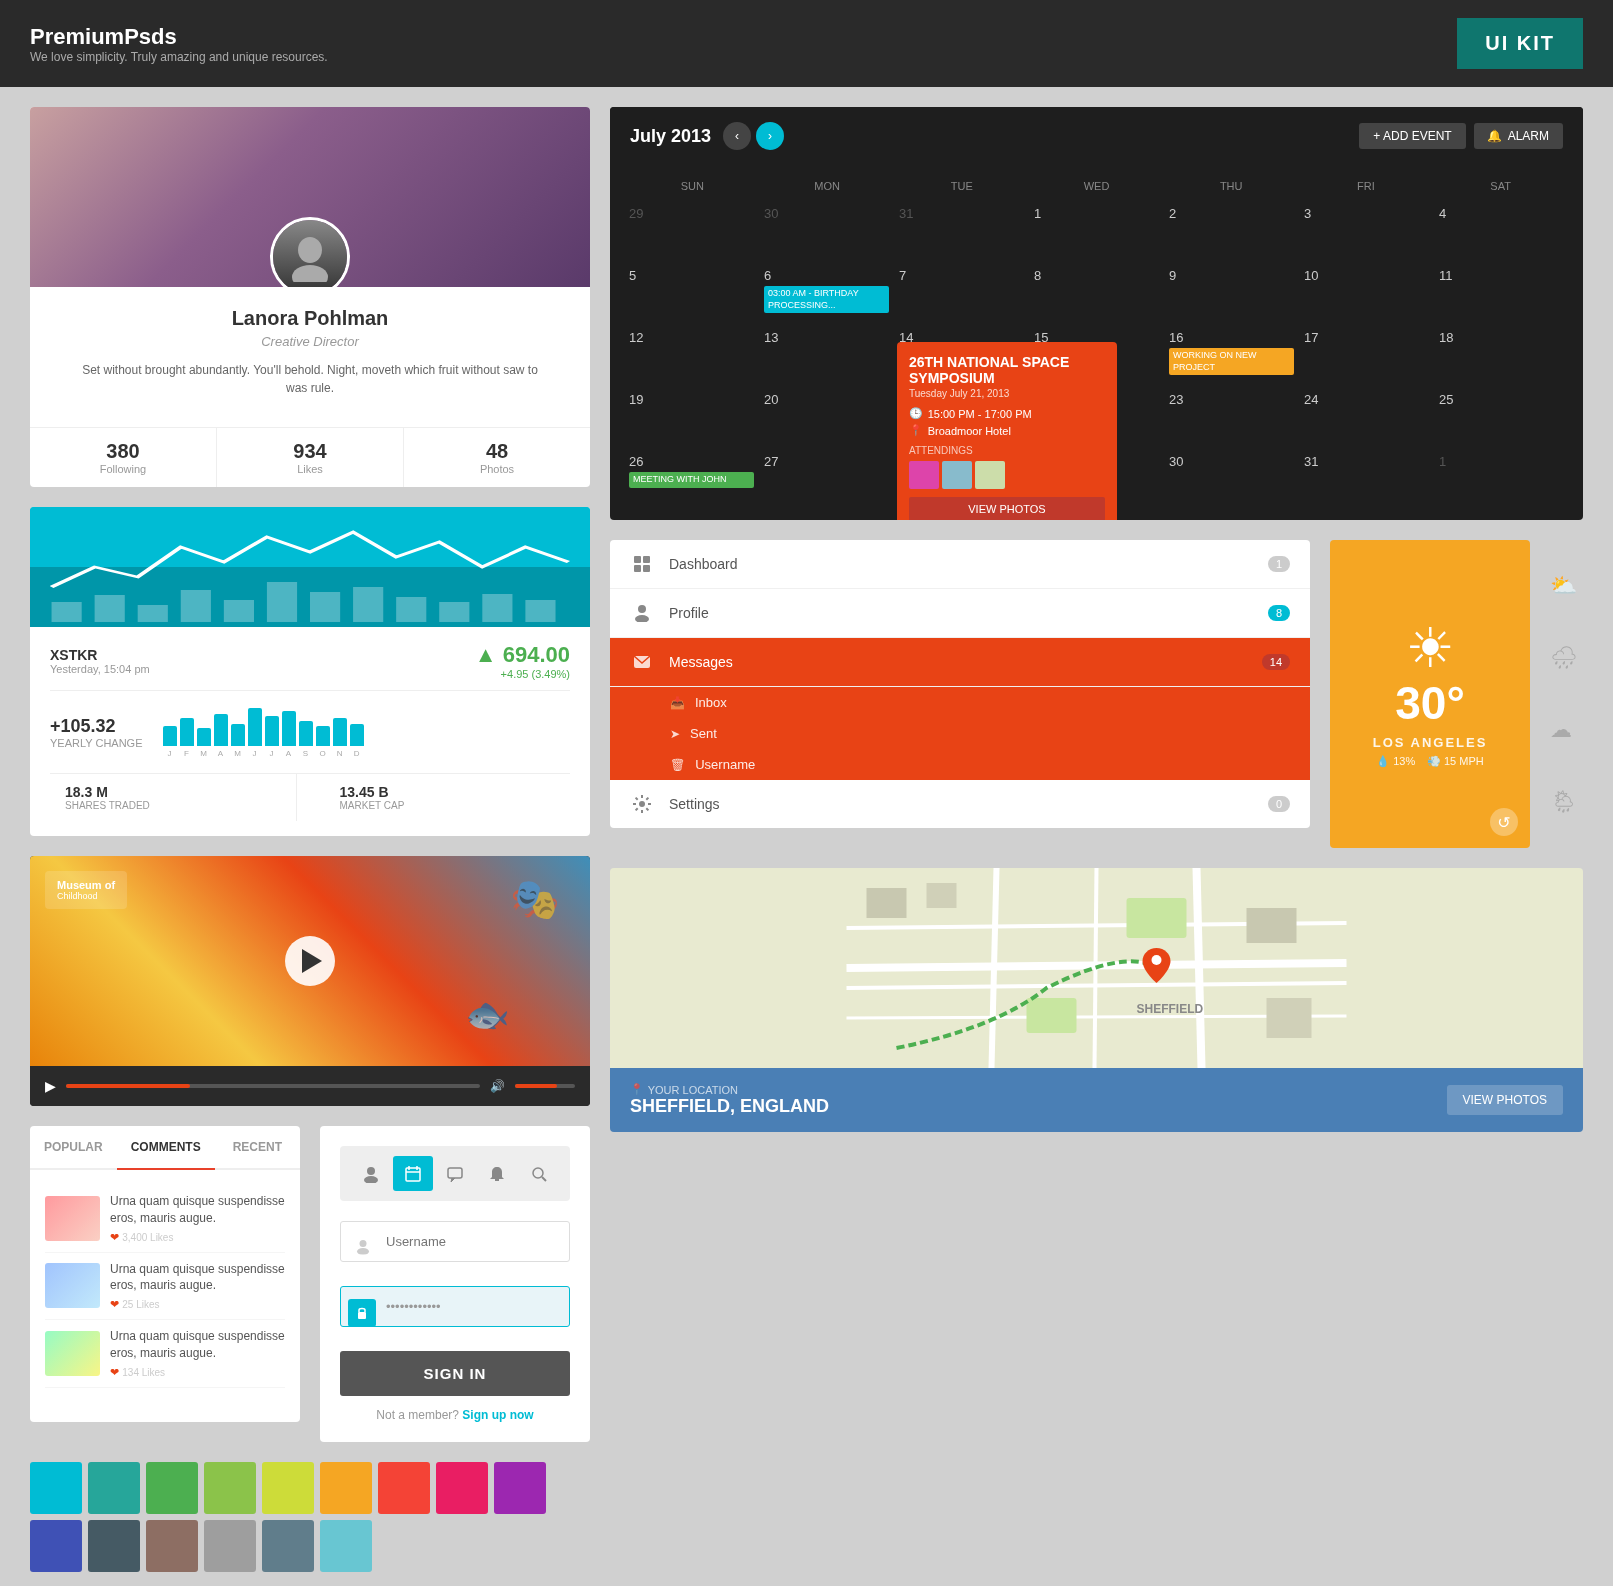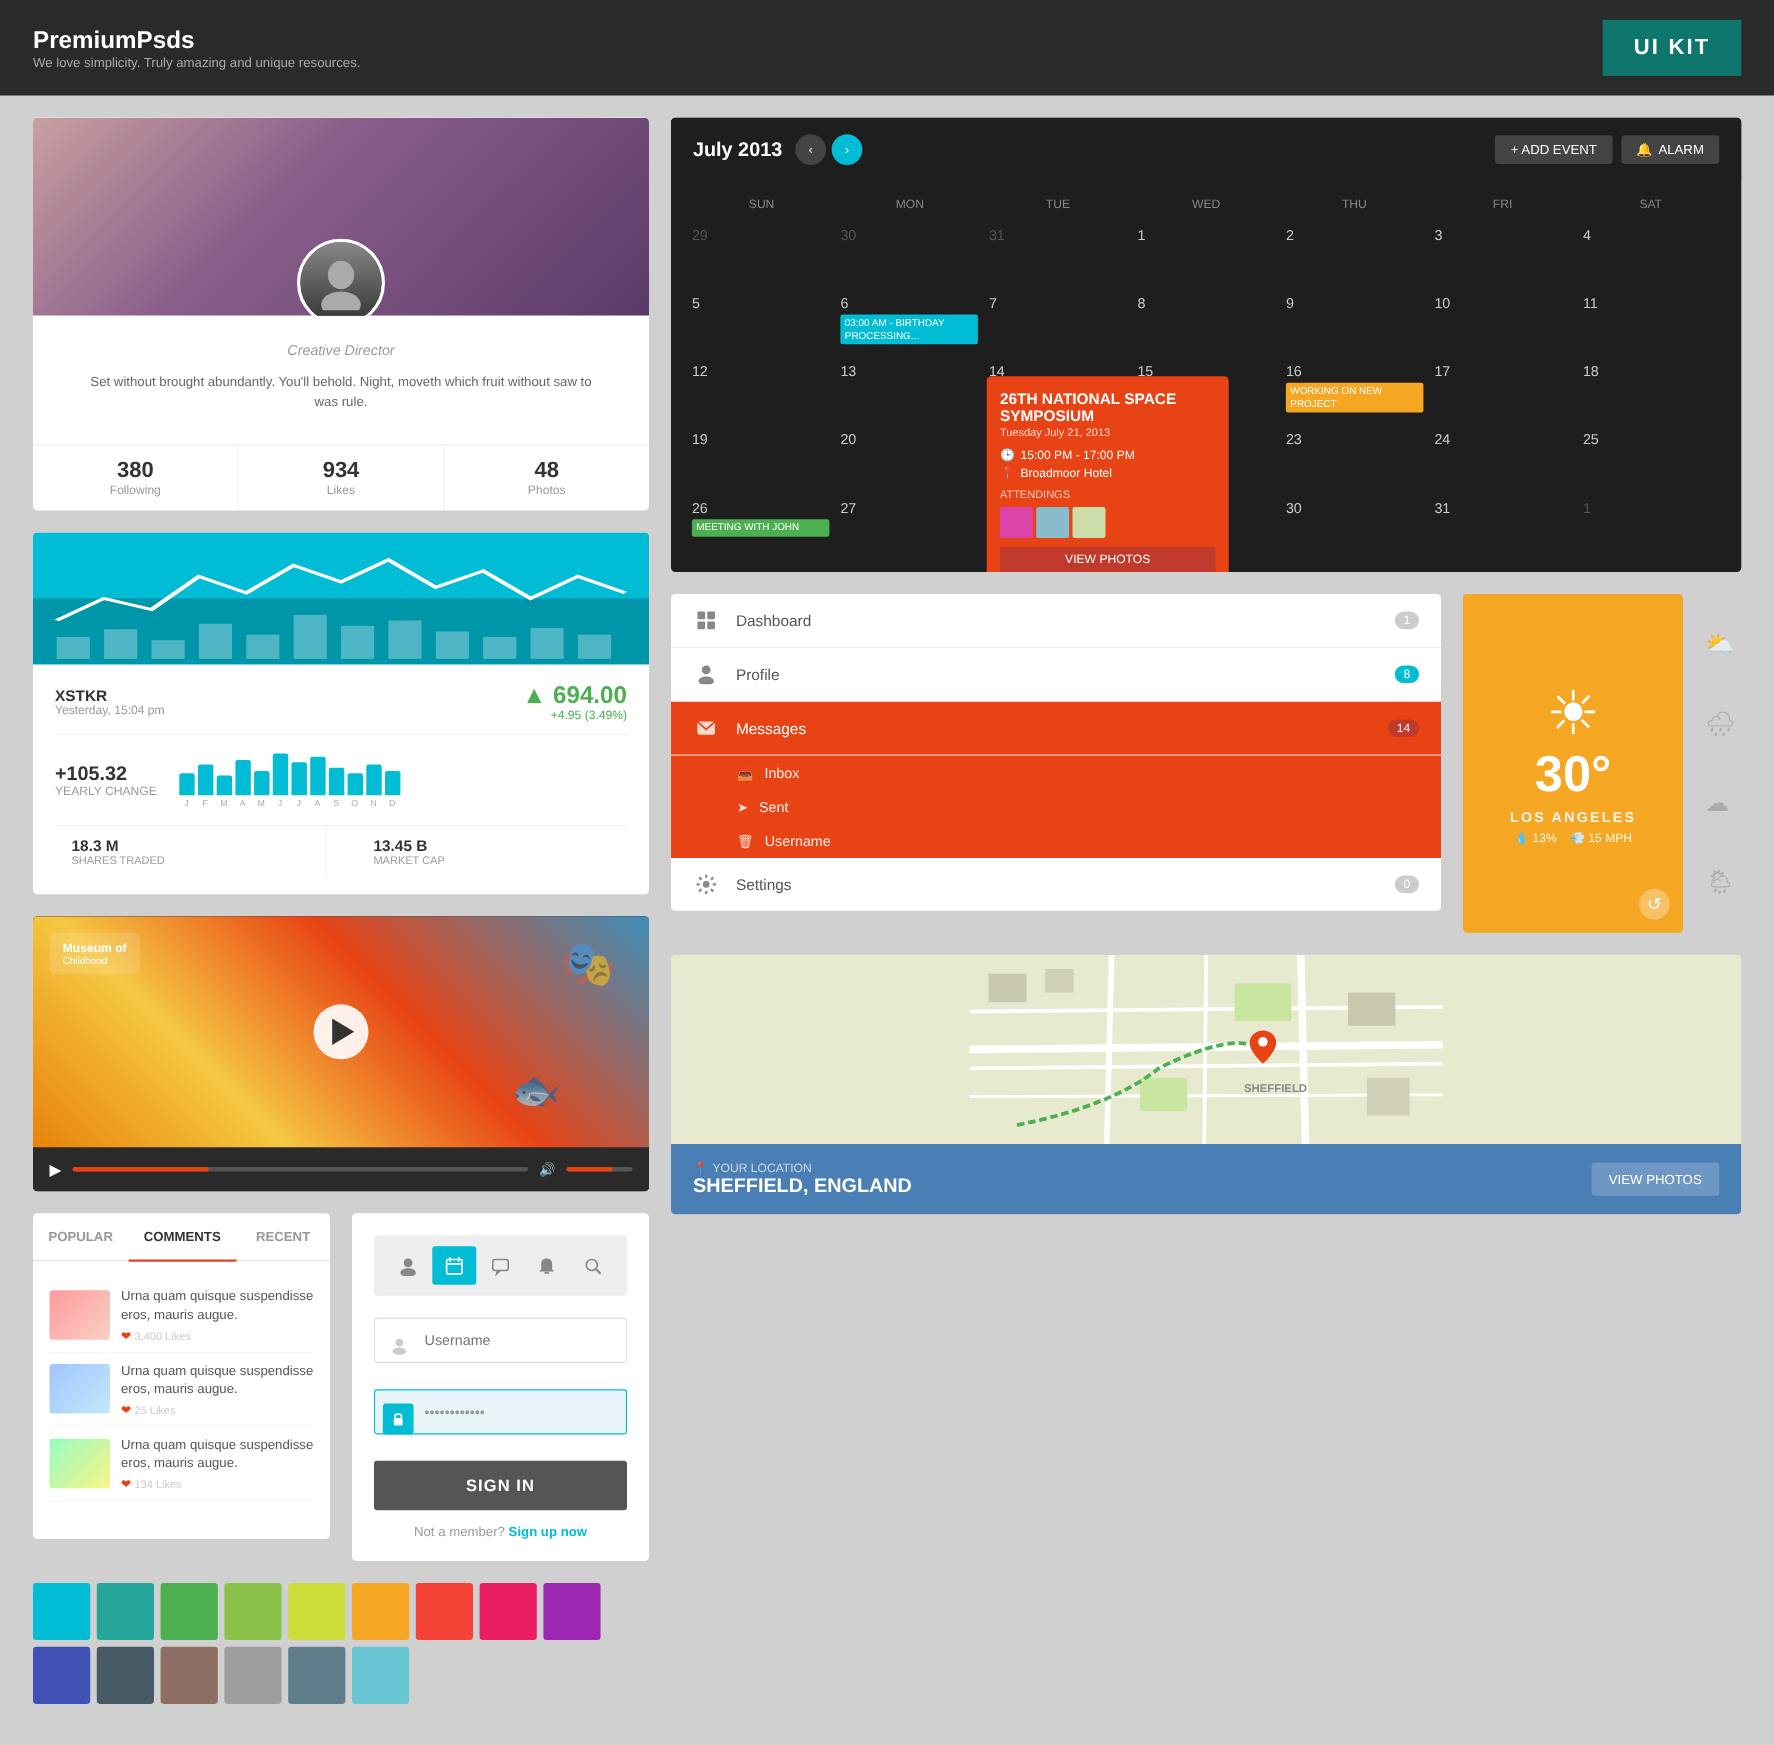--- a/index.html
+++ b/index.html
@@ -131,21 +131,21 @@
     .nav-icon { width: 24px; height: 24px; margin-right: 15px; display: flex; align-items: center; justify-content: center; }
     .nav-label { flex: 1; font-size: 14px; color: #555; }
     .nav-badge { background: #00bcd4; color: white; font-size: 11px; padding: 2px 8px; border-radius: 10px; min-width: 22px; text-align: center; }
     .nav-badge.grey { background: #ccc; color: white; }
     .submenu-item { display: flex; align-items: center; padding: 8px 20px 8px 60px; cursor: pointer; }
     .submenu-icon { color: rgba(255,255,255,0.8); margin-right: 10px; font-size: 12px; }
     .submenu-label { font-size: 13px; color: rgba(255,255,255,0.9); }
 
     
     .map-section { border-radius: 4px; overflow: hidden; }
-    .map-bg { height: 172px; background: #e8ead0; position: relative; overflow: hidden; }
+    .map-bg { height: 200px; background: #e8ead0; position: relative; overflow: hidden; }
     .map-footer { background: #4a7fb5; padding: 15px 20px; display: flex; justify-content: space-between; align-items: center; }
     .map-location { color: white; }
     .map-location-label { font-size: 11px; color: rgba(255,255,255,0.7); display: flex; align-items: center; gap: 4px; }
     .map-location-name { font-size: 18px; font-weight: bold; }
     .view-photos-map-btn { background: rgba(255,255,255,0.2); border: none; color: white; padding: 8px 16px; font-size: 12px; border-radius: 3px; cursor: pointer; }
   </style>
 </head>
 <body>
 
 <div class="header">
@@ -169,20 +169,21 @@
           <div class="profile-avatar">
             <div class="profile-avatar-inner">
               <svg width="40" height="50" viewBox="0 0 40 50">
                 <ellipse cx="20" cy="18" rx="12" ry="13" fill="#aaa"></ellipse>
                 <ellipse cx="20" cy="45" rx="18" ry="12" fill="#aaa"></ellipse>
               </svg>
             </div>
           </div>
         </div>
         <div class="profile-info">
+          <div class="profile-name">Lanora Pohlman</div>
           <div class="profile-title">Creative Director</div>
           <div class="profile-desc">Set without brought abundantly. You'll behold. Night, moveth which fruit without saw to was rule.</div>
         </div>
         <div class="profile-stats">
           <div class="stat-item">
             <div class="stat-num">380</div>
             <div class="stat-label">Following</div>
           </div>
           <div class="stat-item">
             <div class="stat-num">934</div>

